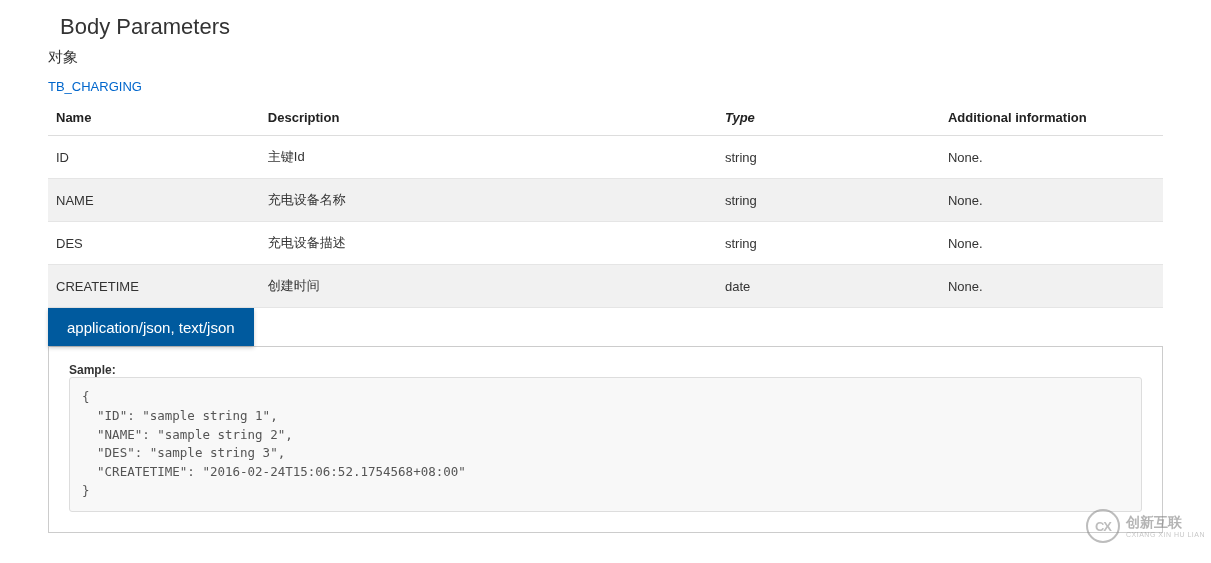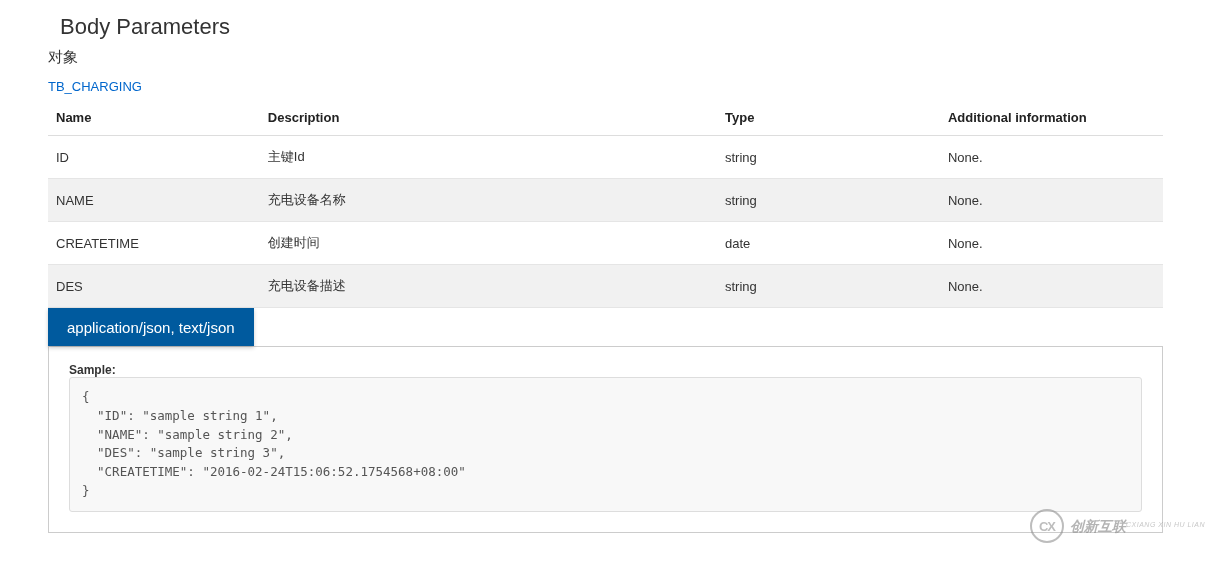--- a/index.html
+++ b/index.html
@@ -48,21 +48,21 @@
   table.params td{
     padding:12px 8px;
     border-bottom:1px solid #e5e5e5;
     color:#333;
   }
   table.params tbody tr:nth-child(even){
     background:#f1f1f1;
   }
   .col-name{width:19%;}
   .col-desc{width:41%;}
-  .col-type{width:20%;}
+  .col-type{width:20%;font-style:italic;}
   .col-add{width:20%;}
   .formats-title{
     font-weight:300;
     font-size:22px;
     color:#333;
     margin:24px 0 14px 0;
   }
   .tabs{
     display:flex;
     border-bottom:1px solid #ccc;
@@ -114,21 +114,21 @@
     align-items:center;
     gap:6px;
     opacity:0.55;
     font-family:Arial,sans-serif;
   }
   .wm-circle{
     width:30px;height:30px;border:2px solid #888;border-radius:50%;
     display:flex;align-items:center;justify-content:center;
     font-weight:700;color:#888;font-size:13px;letter-spacing:-1px;
   }
-  .wm-text{display:flex;flex-direction:row;line-height:1;font-style:italic;}
+  .wm-text{display:flex;flex-direction:column;line-height:1;}
   .wm-text .t1{font-size:14px;font-weight:700;color:#777;}
   .wm-text .t2{font-size:7px;color:#999;letter-spacing:0.5px;margin-top:2px;}
 </style>
 </head>
 <body>
 
 <div class="page">
 
   <h2 class="section-title">Body Parameters</h2>
 
@@ -152,29 +152,29 @@
         <td>string</td>
         <td>None.</td>
       </tr>
       <tr>
         <td>NAME</td>
         <td>充电设备名称</td>
         <td>string</td>
         <td>None.</td>
       </tr>
       <tr>
+        <td>DES</td>
+        <td>充电设备描述</td>
+        <td>string</td>
+        <td>None.</td>
+      </tr>
+      <tr>
         <td>CREATETIME</td>
         <td>创建时间</td>
         <td>date</td>
-        <td>None.</td>
-      </tr>
-      <tr>
-        <td>DES</td>
-        <td>充电设备描述</td>
-        <td>string</td>
         <td>None.</td>
       </tr>
     </tbody>
   </table>
 
 
   <div class="tabs">
     <div class="tab active">application/json, text/json</div>
   </div>
 

